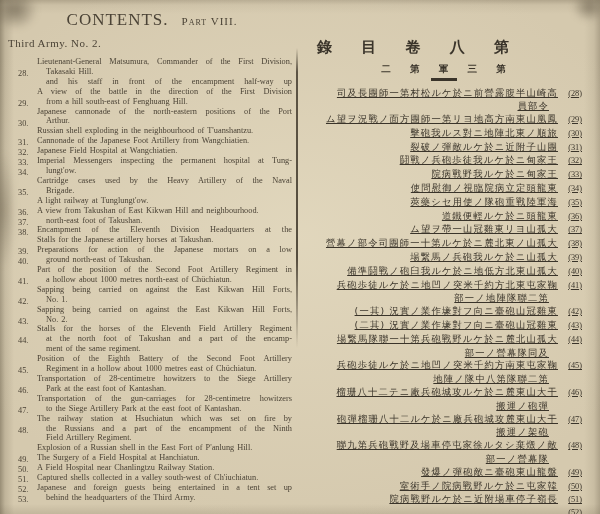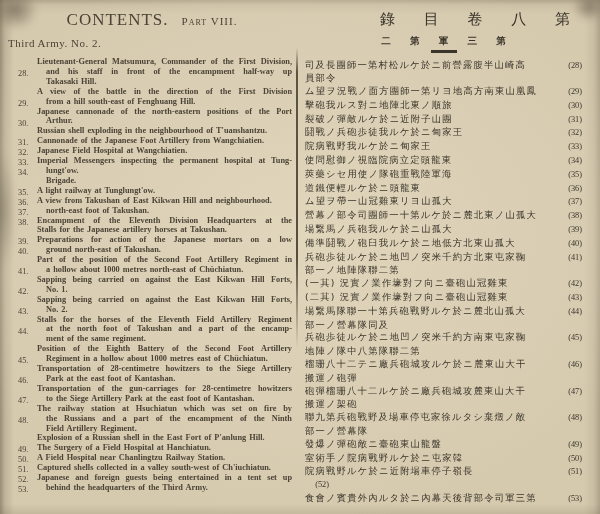--- a/index.html
+++ b/index.html
@@ -28,32 +28,32 @@
   }
   
   #left-page{position:absolute;left:18px;top:10px;width:274px;}
   .eng-title-row{ text-align:center; color:var(--ink); letter-spacing:1px; margin-left:-6px;}
   #eng-title{font-size:17px;}
   #eng-title-part{font-size:11px;font-variant:small-caps;margin-left:8px;}
   #eng-subtitle{font-size:11px;margin-top:7px;margin-left:-10px;letter-spacing:.5px;}
   #english-item-list{margin-top:8px;font-size:8.3px;line-height:9.9px;}
   .eng-item{position:relative;padding-left:19px;}
   .eng-num{position:absolute;left:0;top:12px;}
-  .eng-line{text-align:justify;text-align-last:justify;word-spacing:1px;font-weight:bold;}
+  .eng-line{text-align:justify;text-align-last:justify;word-spacing:1px;}
   .eng-line.cont{padding-left:9px;}
   .eng-line.last{text-align-last:left;}
   
   #right-page{position:absolute;left:305px;top:10px;width:277px;color:var(--jp-ink);}
-  #jp-title{text-align:right;font-size:15px;font-weight:normal;letter-spacing:12px;padding-left:12px;
-            font-family:"DejaVu Sans", sans-serif;}
+  #jp-title{text-align:left;font-size:15px;font-weight:bold;letter-spacing:12px;padding-left:12px;
+            font-family:"DejaVu Sans", sans-serif;margin-top:28px;}
   #jp-subtitle{text-align:center;font-size:9.5px;font-weight:bold;letter-spacing:8px;padding-left:8px;margin-top:6px;
             font-family:"DejaVu Sans", sans-serif;}
   #jp-rule{width:26px;height:2.5px;background:var(--jp-ink);margin:2px auto 0 auto;}
   #japanese-item-list{margin-top:6px;font-family:"DejaVu Sans", sans-serif;font-size:9.3px;line-height:12.8px;}
-  .jp-line{display:flex;justify-content:space-between;align-items:baseline;white-space:nowrap;}
+  .jp-line{display:flex;justify-content:flex-end;align-items:baseline;white-space:nowrap;text-decoration:underline;}
   .jp-text{letter-spacing:1.2px;}
   .jp-num{width:24px;text-align:right;font-family:"Liberation Serif", serif;font-size:8.3px;letter-spacing:0;}
   .jp-line.cont{padding-right:33px;}
 </style>
 </head>
 <body>
 
 <div id="photo" style="--ink: #4b4336; --jp-ink: #3a342a;">
   <div class="blotch" id="blotch-tl"></div>
   <div class="blotch" id="blotch-tr"></div>
@@ -63,22 +63,22 @@
   <div id="left-page">
     <div class="eng-title-row">
       <span id="eng-title">CONTENTS.</span>
       <span id="eng-title-part">Part VIII.</span>
     </div>
     <div id="eng-subtitle">Third Army.  No. 2.</div>
     <div id="english-item-list">
         <div class="eng-item">
           <span class="eng-num">28.</span>
           <div class="eng-line">Lieutenant-General Matsumura, Commander of the First Division,</div>
+          <div class="eng-line cont last">Takasaki Hill.</div>
           <div class="eng-line cont">and his staff in front of the encampment half-way up</div>
-          <div class="eng-line cont last">Takasaki Hill.</div>
         </div>
         <div class="eng-item">
           <span class="eng-num">29.</span>
           <div class="eng-line">A view of the battle in the direction of the First Division</div>
           <div class="eng-line cont last">from a hill south-east of Fenghuang Hill.</div>
         </div>
         <div class="eng-item">
           <span class="eng-num">30.</span>
           <div class="eng-line">Japanese cannonade of the north-eastern positions of the Port</div>
           <div class="eng-line cont last">Arthur.</div>
@@ -95,20 +95,21 @@
           <span class="eng-num">33.</span>
           <div class="eng-line last">Japanese Field Hospital at Wangchiatien.</div>
         </div>
         <div class="eng-item">
           <span class="eng-num">34.</span>
           <div class="eng-line">Imperial Messengers inspecting the permanent hospital at Tung-</div>
           <div class="eng-line cont last">lungt'ow.</div>
         </div>
         <div class="eng-item">
           <span class="eng-num">35.</span>
+          <div class="eng-line">Cartridge cases used by the Heavy Artillery of the Naval</div>
           <div class="eng-line cont last">Brigade.</div>
         </div>
         <div class="eng-item">
           <span class="eng-num">36.</span>
           <div class="eng-line last">A light railway at Tunglungt'ow.</div>
         </div>
         <div class="eng-item">
           <span class="eng-num">37.</span>
           <div class="eng-line last">A view from Takushan of East Kikwan Hill and neighbourhood.</div>
         </div>

